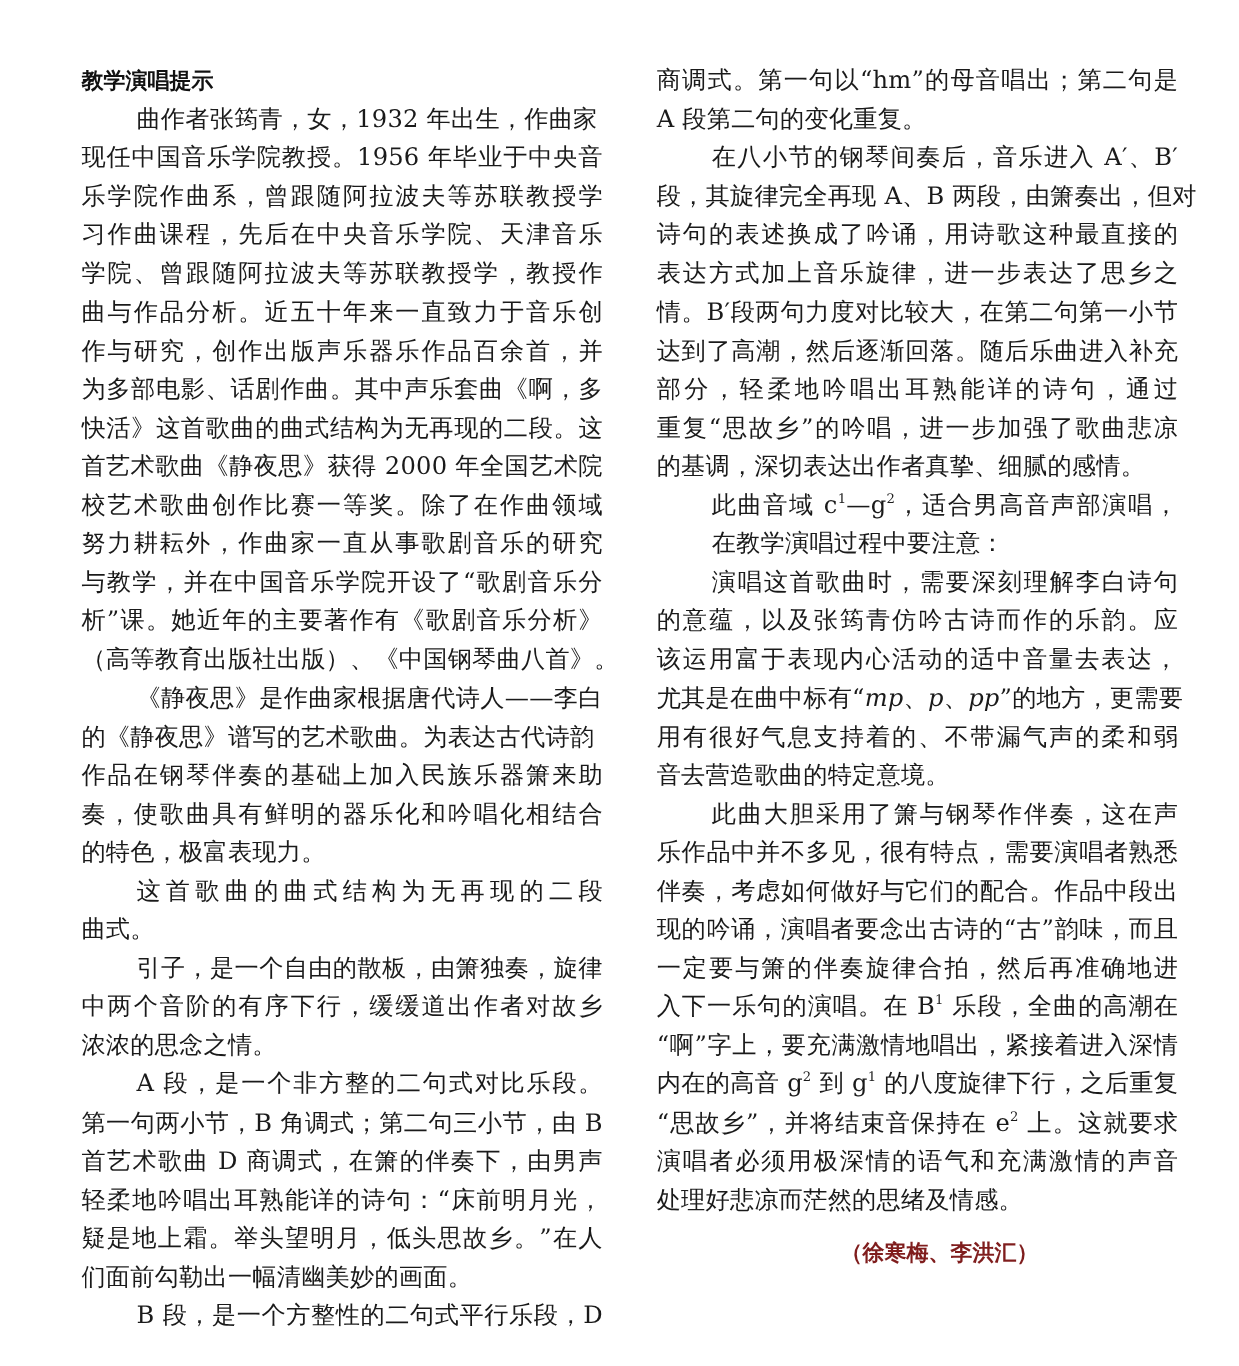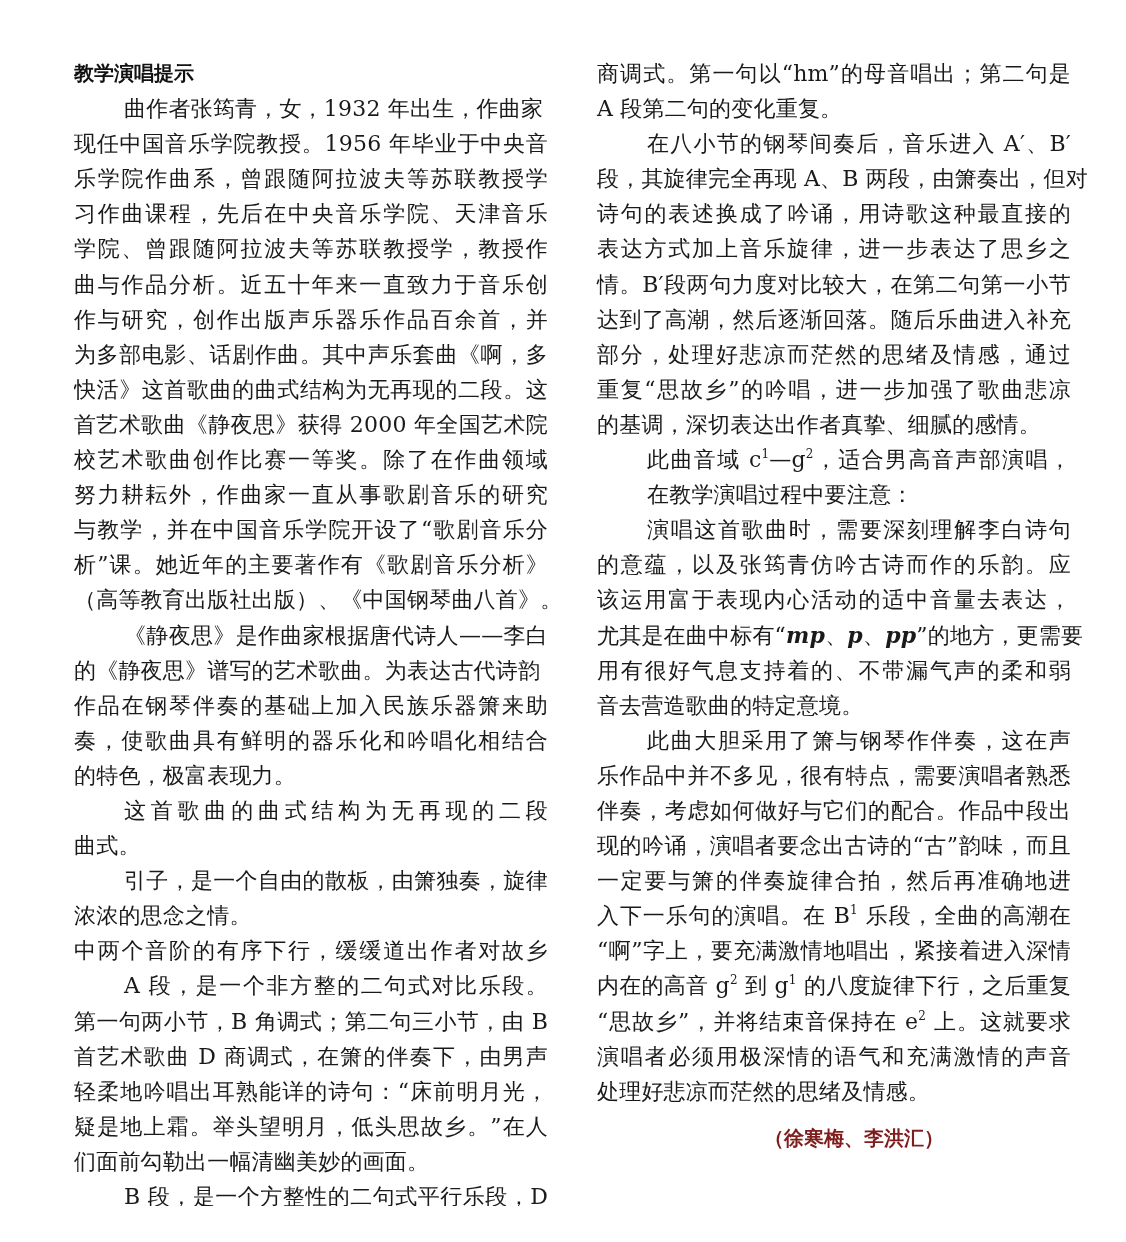--- a/index.html
+++ b/index.html
@@ -27,21 +27,21 @@
     height: 35.1px; line-height: 35.1px;
     text-align-last: left; color: #111;
   }
   .credit {
     font-family: "DejaVu Sans", "Liberation Sans", sans-serif;
     font-weight: bold; font-size: 20px;
     text-align: center; margin-top: 12px; color: #7f1d1d;
     height: 35px; line-height: 35px; padding-left: 40px;
   }
   sup { font-size: 12px; line-height: 0; vertical-align: 9px; }
-  .dyn { font-style: italic; font-weight: bold; }
+  .dyn { font-style: italic; font-weight: normal; }
 </style>
 </head>
 <body>
 
 <div class="page">
   <div class="col col-left">
     <div class="heading">教学演唱提示</div>
     <div id="left-lines">
         <div class="line indent">曲作者张筠青，女，1932 年出生，作曲家，</div>
         <div class="line">现任中国音乐学院教授。1956 年毕业于中央音</div>
@@ -59,42 +59,42 @@
         <div class="line">析”课。她近年的主要著作有《歌剧音乐分析》</div>
         <div class="line last">（高等教育出版社出版）、《中国钢琴曲八首》。</div>
         <div class="line indent">《静夜思》是作曲家根据唐代诗人——李白</div>
         <div class="line">的《静夜思》谱写的艺术歌曲。为表达古代诗韵，</div>
         <div class="line">作品在钢琴伴奏的基础上加入民族乐器箫来助</div>
         <div class="line">奏，使歌曲具有鲜明的器乐化和吟唱化相结合</div>
         <div class="line last">的特色，极富表现力。</div>
         <div class="line indent">这首歌曲的曲式结构为无再现的二段</div>
         <div class="line last">曲式。</div>
         <div class="line indent">引子，是一个自由的散板，由箫独奏，旋律</div>
+        <div class="line">中两个音阶的有序下行，缓缓道出作者对故乡</div>
         <div class="line last">浓浓的思念之情。</div>
-        <div class="line">中两个音阶的有序下行，缓缓道出作者对故乡</div>
         <div class="line indent">A 段，是一个非方整的二句式对比乐段。</div>
         <div class="line">第一句两小节，B 角调式；第二句三小节，由 B</div>
         <div class="line">首艺术歌曲 D 商调式，在箫的伴奏下，由男声</div>
         <div class="line">轻柔地吟唱出耳熟能详的诗句：“床前明月光，</div>
         <div class="line">疑是地上霜。举头望明月，低头思故乡。”在人</div>
         <div class="line last">们面前勾勒出一幅清幽美妙的画面。</div>
         <div class="line indent">B 段，是一个方整性的二句式平行乐段，D</div>
       </div>
   </div>
   <div class="col col-right">
     <div id="right-lines">
         <div class="line">商调式。第一句以“hm”的母音唱出；第二句是</div>
         <div class="line last">A 段第二句的变化重复。</div>
         <div class="line indent">在八小节的钢琴间奏后，音乐进入 A′、B′</div>
         <div class="line">段，其旋律完全再现 A、B 两段，由箫奏出，但对</div>
         <div class="line">诗句的表述换成了吟诵，用诗歌这种最直接的</div>
         <div class="line">表达方式加上音乐旋律，进一步表达了思乡之</div>
         <div class="line">情。B′段两句力度对比较大，在第二句第一小节</div>
         <div class="line">达到了高潮，然后逐渐回落。随后乐曲进入补充</div>
-        <div class="line">部分，处理好悲凉而茫然的思绪及情感，通过</div>
+        <div class="line">部分，轻柔地吟唱出耳熟能详的诗句，通过</div>
         <div class="line">重复“思故乡”的吟唱，进一步加强了歌曲悲凉</div>
         <div class="line last">的基调，深切表达出作者真挚、细腻的感情。</div>
         <div class="line indent">此曲音域 c<sup>1</sup>—g<sup>2</sup>，适合男高音声部演唱，</div>
         <div class="line indent last">在教学演唱过程中要注意：</div>
         <div class="line indent">演唱这首歌曲时，需要深刻理解李白诗句</div>
         <div class="line">的意蕴，以及张筠青仿吟古诗而作的乐韵。应</div>
         <div class="line">该运用富于表现内心活动的适中音量去表达，</div>
         <div class="line">尤其是在曲中标有“<span class="dyn">mp</span>、<span class="dyn">p</span>、<span class="dyn">pp</span>”的地方，更需要</div>
         <div class="line">用有很好气息支持着的、不带漏气声的柔和弱</div>
         <div class="line last">音去营造歌曲的特定意境。</div>

